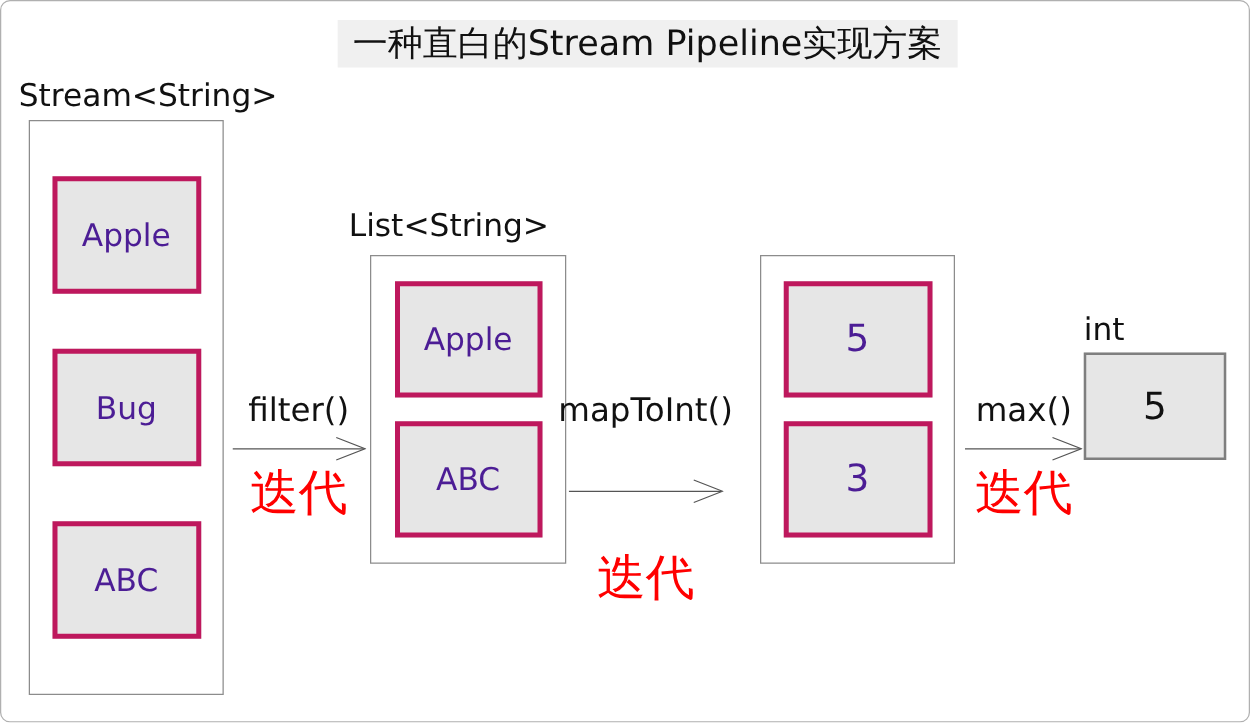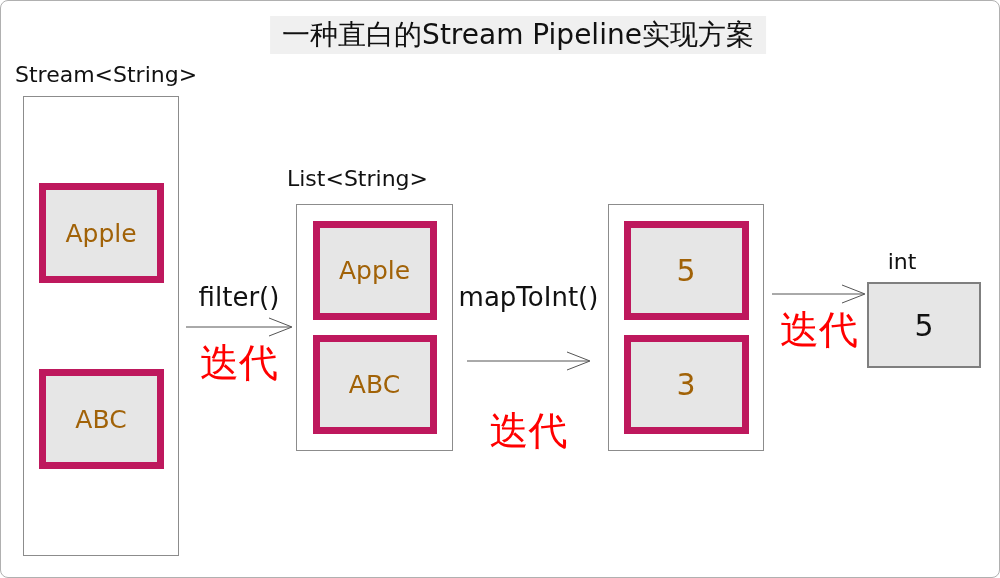--- a/index.html
+++ b/index.html
@@ -24,77 +24,78 @@
     transform: translateX(-50%);
     background: #f0f0f0;
     color: #111111;
     font-size: 28px;
     line-height: 1.35;
     padding: 0 12px;
     white-space: nowrap;
   }
   .stage-label {
     position: absolute;
-    font-size: 22px;
+    font-size: 25px;
     color: #111111;
     white-space: nowrap;
   }
   .stage-label.centered { text-align: center; }
   .container {
     position: absolute;
     border: 1px solid #8c8c8c;
     background: #ffffff;
     display: flex;
     flex-direction: column;
     align-items: center;
     justify-content: space-evenly;
   }
   .cell {
     background: #e6e6e6;
-    border: 7px solid #be185d;
+    border: 4px solid #be185d;
     display: flex;
     align-items: center;
     justify-content: center;
-    color: #a16207;
+    color: #4c1d95;
   }
   .cell.text { font-size: 25px; }
   .cell.num  { font-size: 30px; }
   #stream-container { left: 22px;  top: 95px;  width: 154px; height: 458px; }
   #stream-container .cell { width: 111px; height: 86px; }
   #list-string-container  { left: 295px; top: 203px; width: 155px; height: 245px; }
   #list-string-container .cell { width: 110px; height: 85px; }
   #list-integer-container { left: 607px; top: 203px; width: 154px; height: 245px; }
   #list-integer-container .cell { width: 111px; height: 85px; }
   #stream-label       { left: 14px; top: 61px; }
   #list-string-label  { left: 278px; top: 165px; width: 157px; }
   #list-integer-label { left: 607px; top: 165px; width: 156px; }
-  #int-label          { left: 844px; top: 248px; width: 114px; text-align: center; }
+  #int-label          { left: 866px; top: 248px; width: 114px; }
   #int-box {
     position: absolute;
     left: 866px; top: 281px; width: 110px; height: 82px;
     border: 2px solid #7f7f7f;
     background: #e6e6e6;
     display: flex; align-items: center; justify-content: center;
     font-size: 30px; color: #111111;
   }
   .arrow-group {
     position: absolute;
     top: 280px;
     display: flex;
     flex-direction: column;
     align-items: center;
   }
   #arrow-filter   { left: 183px; width: 110px; }
-  #arrow-maptoint { left: 455px; width: 145px; gap: 34px; }
+  #arrow-maptoint { left: 443px; width: 145px; gap: 34px; }
   #arrow-max      { left: 768px; width: 100px; }
   .arrow-op {
     font-size: 26px;
     color: #111111;
     line-height: 1.25;
     white-space: nowrap;
+    margin-top: 32px;
   }
   .arrow-svg { display: block; margin-top: 1px; }
   .arrow-note {
     font-size: 39px;
     color: #ff0000;
     line-height: 1.1;
     margin-top: 3px;
     white-space: nowrap;
   }
   .watermark {
@@ -115,20 +116,21 @@
 </head>
 <body>
 
 <div class="canvas">
 
   <div class="title">一种直白的Stream Pipeline实现方案</div>
 
   <div class="stage-label" id="stream-label">Stream&lt;String&gt;</div>
   <div class="container" id="stream-container">
     <div class="cell text">Apple</div>
+    <div class="cell text">Bug</div>
     <div class="cell text">ABC</div>
   </div>
 
   <div class="arrow-group" id="arrow-filter">
     <div class="arrow-op">filter()</div>
     <svg class="arrow-svg" width="107" height="24" viewBox="0 0 107 24">
       <line x1="0" y1="12" x2="105" y2="12" stroke="#555555" stroke-width="1"></line>
       <polyline points="83,3 106,12 83,21" fill="none" stroke="#555555" stroke-width="1"></polyline>
     </svg>
     <div class="arrow-note">迭代</div>
@@ -148,20 +150,21 @@
     </svg>
     <div class="arrow-note">迭代</div>
   </div>
 
   <div class="container" id="list-integer-container">
     <div class="cell num">5</div>
     <div class="cell num">3</div>
   </div>
 
   <div class="arrow-group" id="arrow-max">
+    <div class="arrow-op">max()</div>
     <svg class="arrow-svg" width="94" height="24" viewBox="0 0 94 24">
       <line x1="0" y1="12" x2="92" y2="12" stroke="#555555" stroke-width="1"></line>
       <polyline points="70,3 93,12 70,21" fill="none" stroke="#555555" stroke-width="1"></polyline>
     </svg>
     <div class="arrow-note">迭代</div>
   </div>
 
   <div class="stage-label" id="int-label">int</div>
   <div id="int-box">5</div>
 

